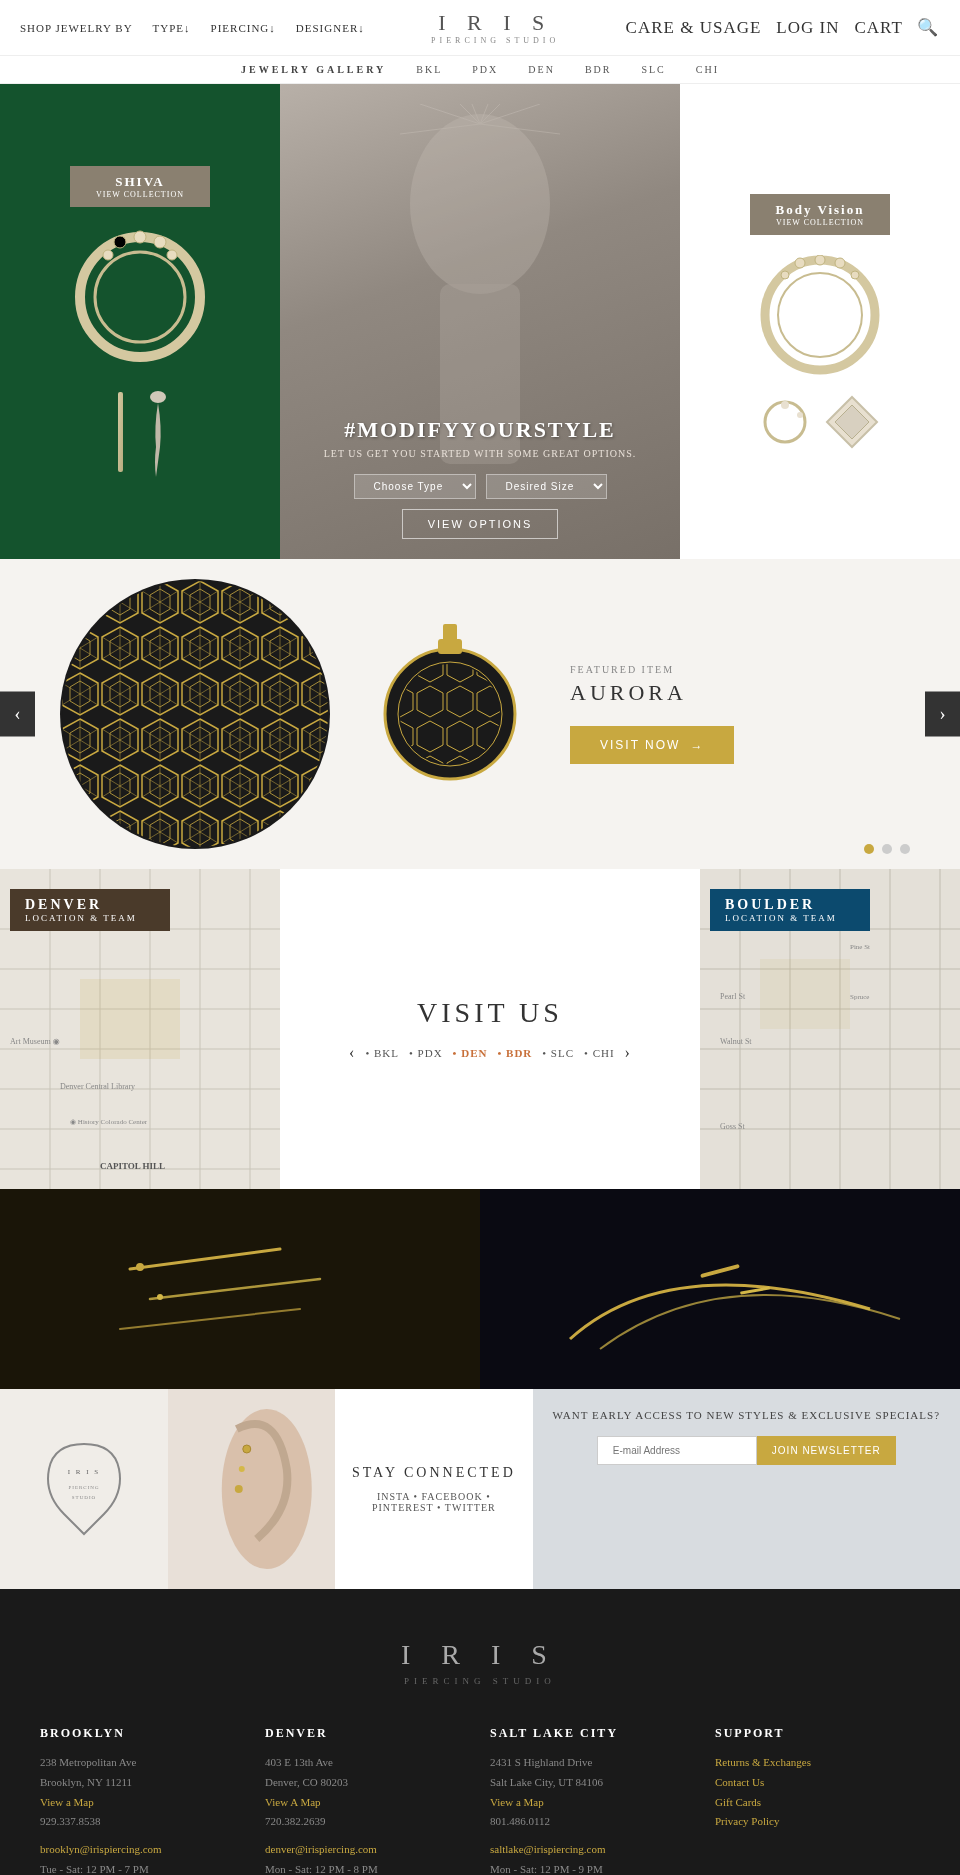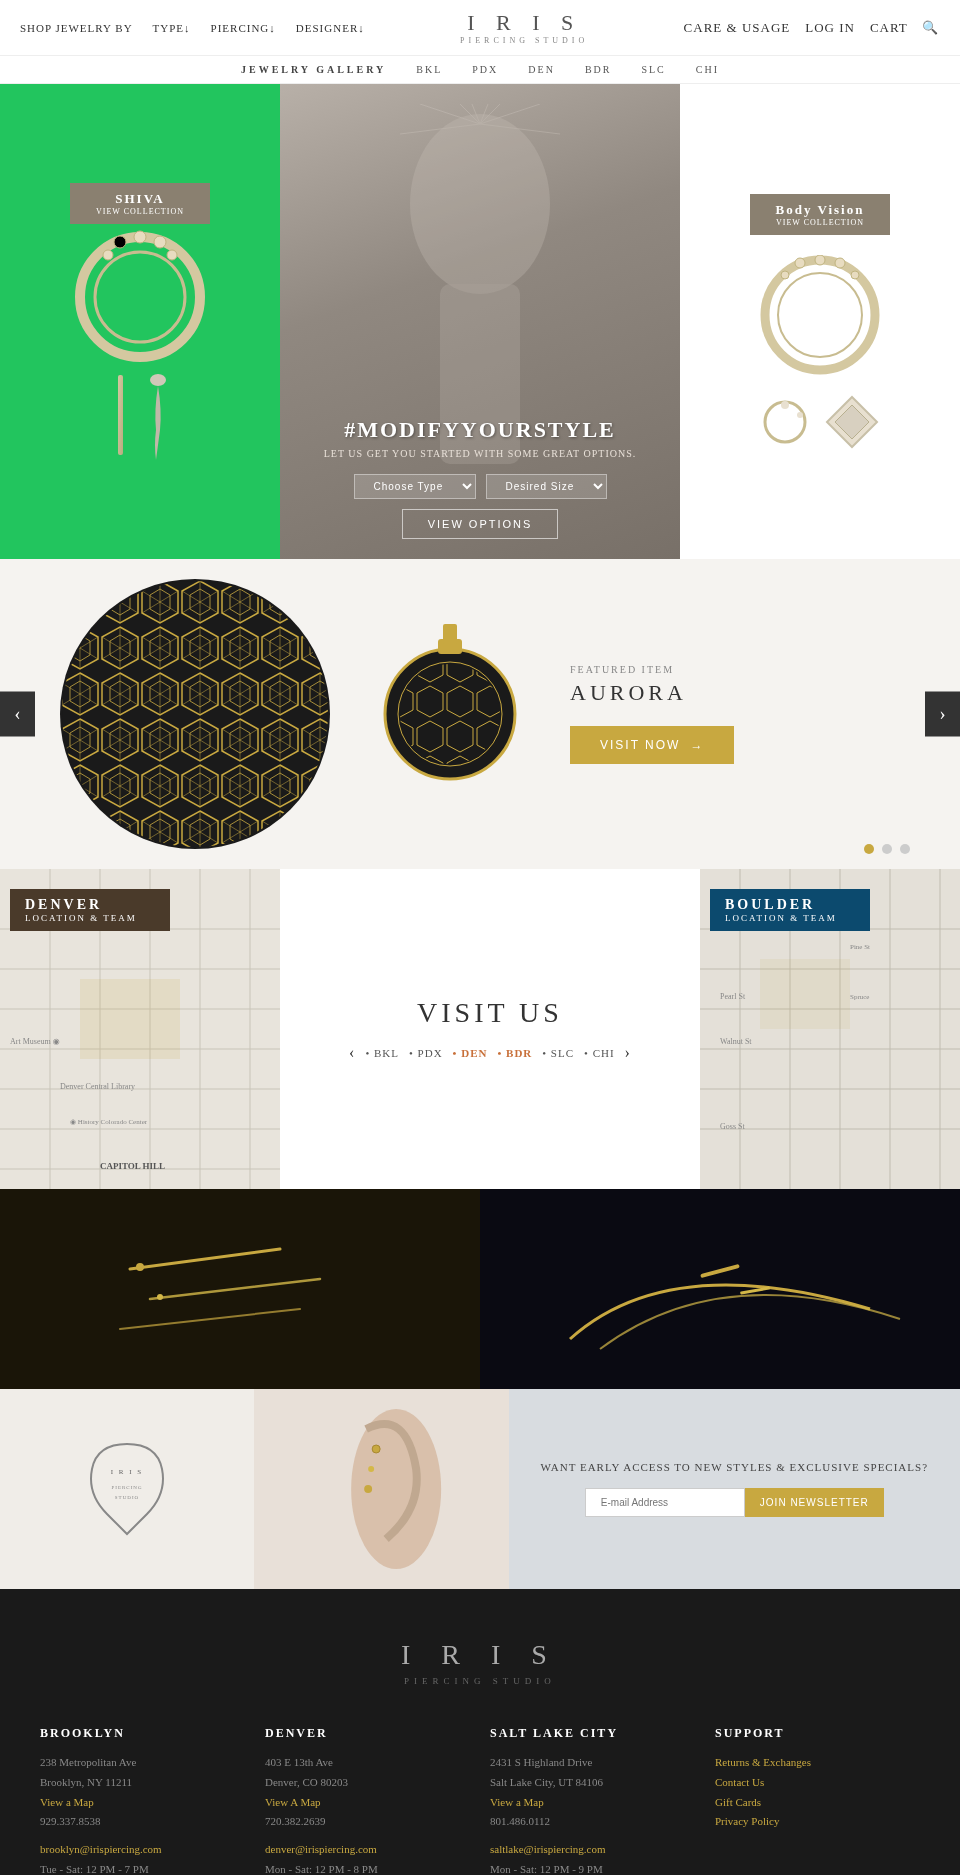--- a/index.html
+++ b/index.html
@@ -12,21 +12,21 @@
       justify-content: space-between;
       padding: 10px 20px;
       border-bottom: 1px solid #eee;
       font-size: 11px;
       letter-spacing: 1px;
       text-transform: uppercase;
     }
     .top-nav-left { display: flex; gap: 20px; color: #333; }
     .top-nav-logo { text-align: center; font-size: 22px; letter-spacing: 8px; color: #555; }
     .top-nav-logo small { display: block; font-size: 8px; letter-spacing: 4px; color: #888; }
-    .top-nav-right { display: flex; gap: 15px; align-items: center; color: #333; font-size: 13px; }
+    .top-nav-right { display: flex; gap: 15px; align-items: center; color: #333; font-size: 17px; }
 
     
     .gallery-nav {
       display: flex;
       justify-content: center;
       gap: 30px;
       padding: 8px;
       font-size: 10px;
       letter-spacing: 2px;
       color: #555;
@@ -34,26 +34,26 @@
     }
 
     
     .hero-section {
       display: flex;
       position: relative;
       height: 475px;
     }
     .hero-left {
       width: 280px;
-      background: #22c55e;
+      background: #14532d;
       display: flex;
       flex-direction: column;
       align-items: center;
       justify-content: center;
-      gap: 3px;
+      gap: 20px;
       padding: 20px;
     }
     .hero-center {
       flex: 1;
       background: #c8c0b8;
       position: relative;
       display: flex;
       flex-direction: column;
       align-items: center;
       justify-content: flex-end;
@@ -369,22 +369,21 @@
     .social-links {
       font-size: 10px;
       letter-spacing: 1px;
       color: #555;
     }
     .newsletter-section {
       background: #d8dce0;
       display: flex;
       flex-direction: column;
       align-items: center;
-      justify-content: center;
-      padding: 32px;
+      padding: 20px;
       min-width: 280px;
     }
     .newsletter-title {
       font-size: 11px;
       letter-spacing: 1px;
       color: #444;
       text-align: center;
       margin-bottom: 15px;
     }
     .newsletter-form {
@@ -776,20 +775,24 @@
       <ellipse cx="80" cy="100" rx="45" ry="80" fill="#d4b8a0" opacity="0.8"></ellipse>
       <path d="M50,40 Q90,20 100,80 Q105,120 70,150" fill="none" stroke="#c0a890" stroke-width="8"></path>
 
       <circle cx="60" cy="60" r="4" fill="#c8a840" stroke="#a88830" stroke-width="1"></circle>
       <circle cx="55" cy="80" r="3" fill="#d4b848"></circle>
       <circle cx="52" cy="100" r="4" fill="#c8a840"></circle>
     </svg>
   </div>
 
 
+  <div class="stay-connected">
+    <div class="stay-title">STAY CONNECTED</div>
+    <div class="social-links">INSTA • FACEBOOK • PINTEREST • TWITTER</div>
+  </div>
 
   <div class="newsletter-section">
     <div class="newsletter-title">WANT EARLY ACCESS TO NEW STYLES &amp; EXCLUSIVE SPECIALS?</div>
     <div class="newsletter-form">
       <input class="newsletter-input" type="email" placeholder="E-mail Address" style="">
       <button class="newsletter-btn">JOIN NEWSLETTER</button>
     </div>
   </div>
 </div>
 

